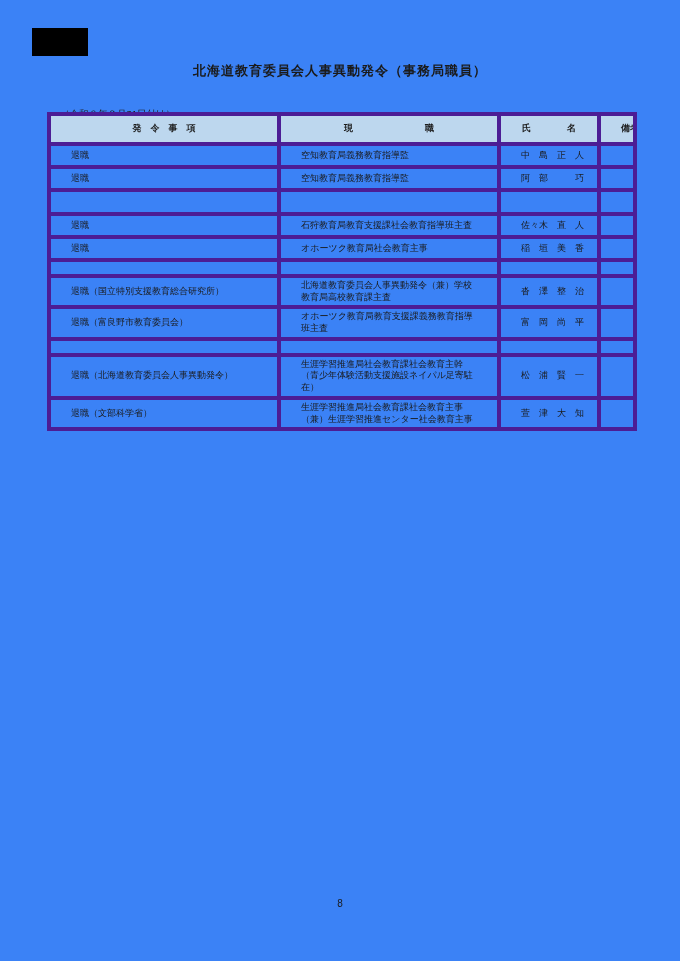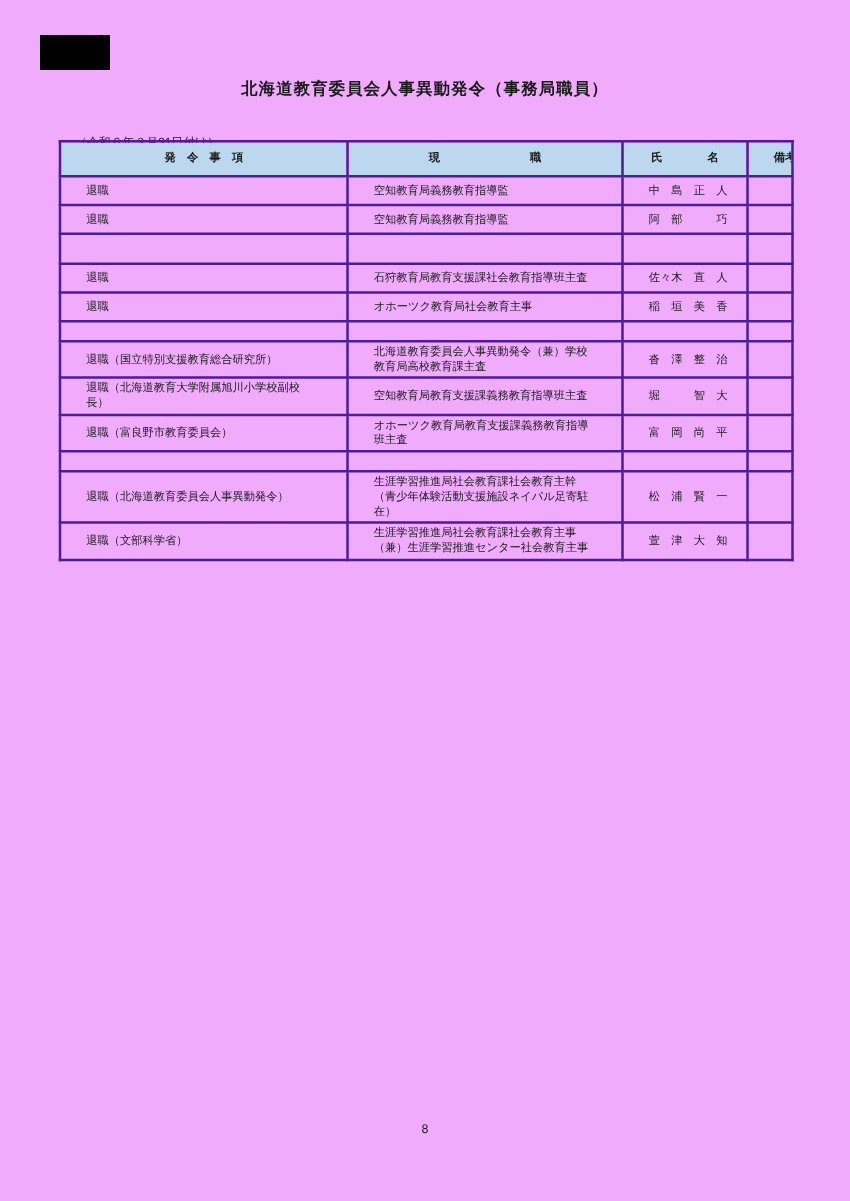--- a/index.html
+++ b/index.html
@@ -1,19 +1,19 @@
 <!DOCTYPE html>
 <html><head>
 <meta charset="utf-8">
 <style>
   html,body{margin:0;padding:0;background:#888;}
   .page{
     position:relative;
     width:680px;height:961px;
-    background:#f0abfc;
+    background:#3b82f6;
     font-family:"Liberation Sans","DejaVu Sans",sans-serif;
     color:#1a1a1a;
     overflow:hidden;
     margin:0 auto;
   }
   .redaction{
     position:absolute;left:32px;top:28px;width:56px;height:28px;
     background:#000;
   }
   .doc-title{
@@ -27,21 +27,21 @@
     margin-top:18px;
   }
   table.transfer{
     position:absolute;top:112px;left:47px;
     width:586px;
     border-collapse:collapse;
     table-layout:fixed;
     border:2px solid #2a2a2a;
   }
   table.transfer th, table.transfer td{
-    border:2px solid #4c1d95;
+    border:4px solid #4c1d95;
     font-size:9px;
     font-weight:normal;
     padding:2px 20px;
     vertical-align:middle;
     line-height:1.3;
     overflow:hidden;
     word-break:break-all;
   }
   table.transfer th{
     background:#BDD7EE;
@@ -125,26 +125,20 @@
           <td class="cell-name"></td>
           <td class="cell-note"></td>
         </tr>
         <tr class="data-row">
           <td class="cell-item">退職（国立特別支援教育総合研究所）</td>
           <td class="cell-position">北海道教育委員会人事異動発令（兼）学校教育局高校教育課主査</td>
           <td class="cell-name">沓　澤　整　治</td>
           <td class="cell-note"></td>
         </tr>
         <tr class="data-row">
-          <td class="cell-item">退職（北海道教育大学附属旭川小学校副校長）</td>
-          <td class="cell-position">空知教育局教育支援課義務教育指導班主査</td>
-          <td class="cell-name">堀　　　智　大</td>
-          <td class="cell-note"></td>
-        </tr>
-        <tr class="data-row">
           <td class="cell-item">退職（富良野市教育委員会）</td>
           <td class="cell-position">オホーツク教育局教育支援課義務教育指導班主査</td>
           <td class="cell-name">富　岡　尚　平</td>
           <td class="cell-note"></td>
         </tr>
         <tr class="data-row" style="height: 16px;">
           <td class="cell-item"></td>
           <td class="cell-position"></td>
           <td class="cell-name"></td>
           <td class="cell-note"></td>

